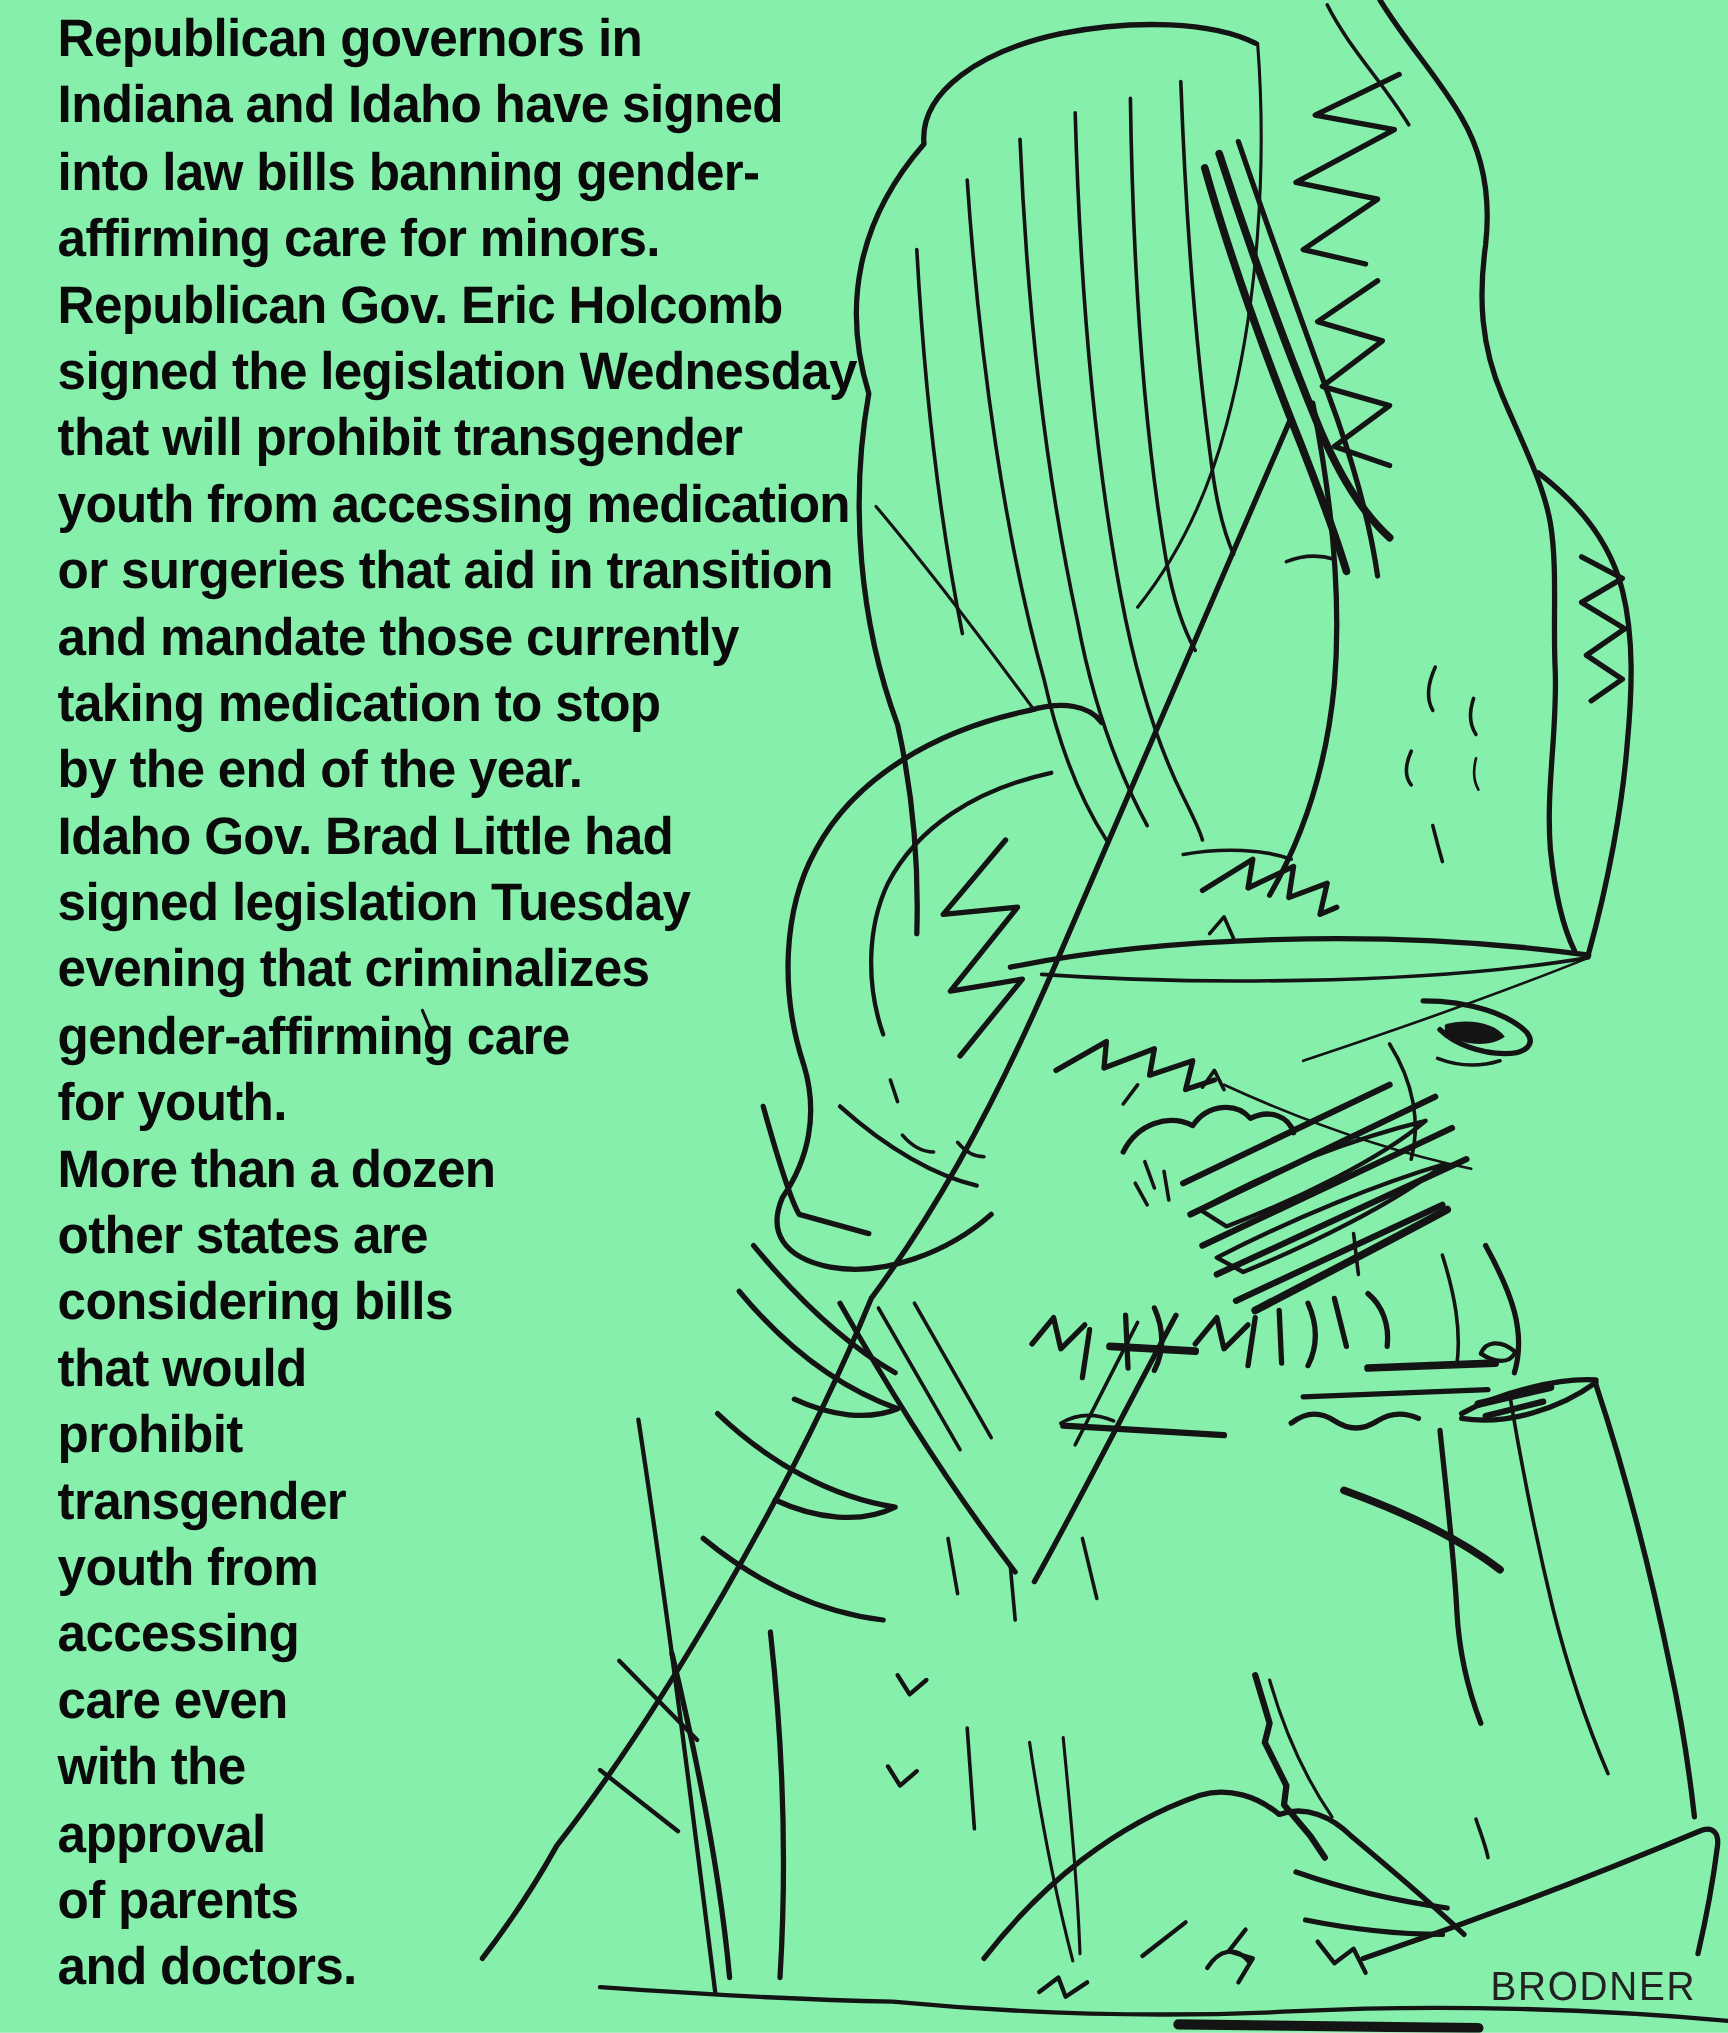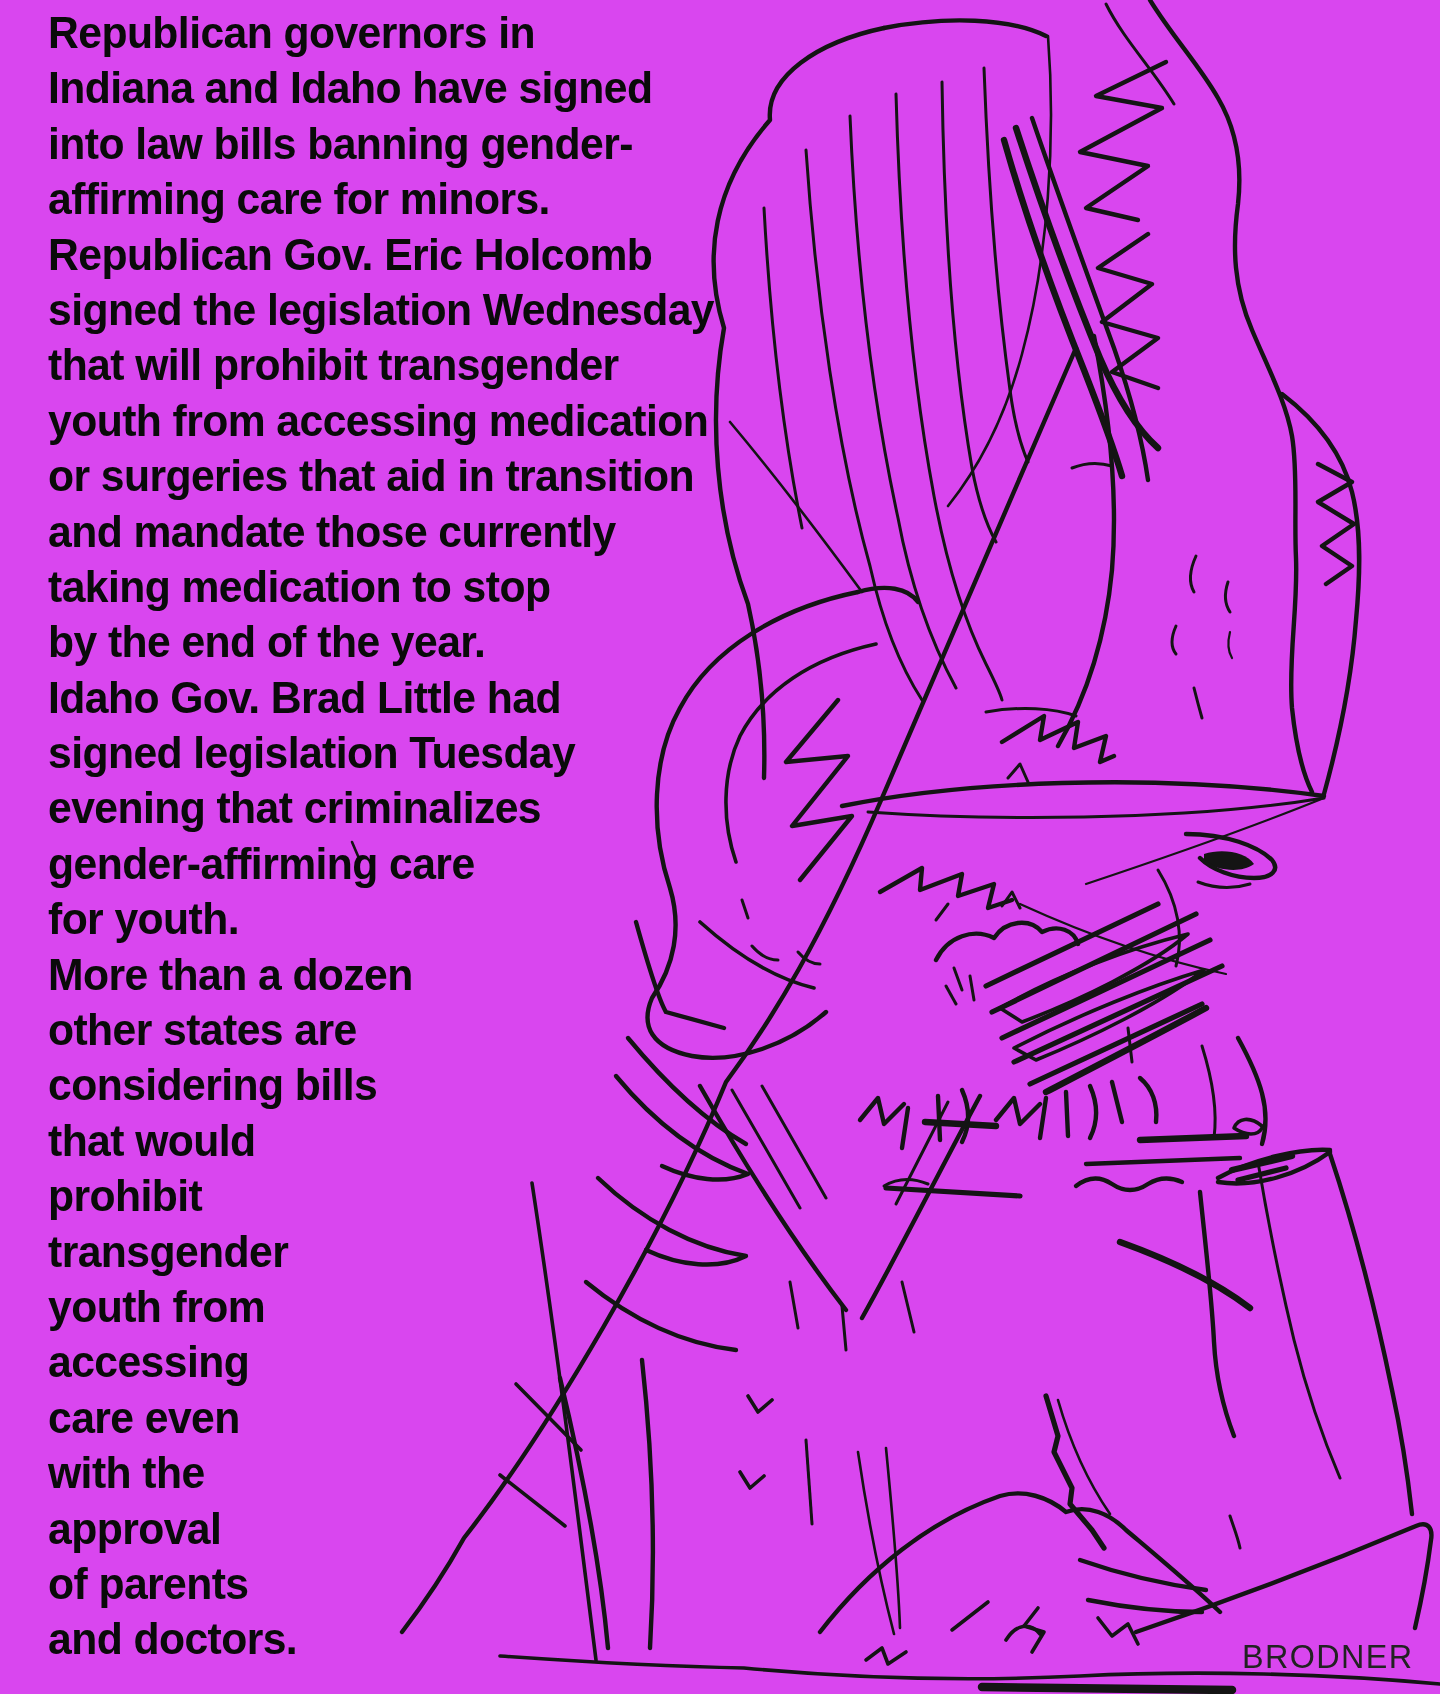--- a/index.html
+++ b/index.html
@@ -23,21 +23,21 @@
   .cap-line { height:55.4px; }
   .sig {
     position:absolute; right:26px; bottom:18px;
     font-size:34px; font-weight:400; letter-spacing:1.5px;
     transform:scaleX(0.95); transform-origin:right bottom;
   }
 </style>
 </head>
 <body>
 
-<div class="canvas" style="background: #d946ef;">
+<div class="canvas" style="background: #86efac;">
 
   <svg id="sketch" class="sketch" viewBox="0 0 1440 1694" aria-hidden="true" style="color: rgb(20, 20, 20);">
     <g>
       <path class="s4" d="M884 28 C818 42 766 76 770 120 C714 184 702 256 724 328 C708 418 716 518 748 604 C760 658 766 712 764 778"></path>
       <path class="s4" d="M884 28 C946 16 1010 18 1046 36"></path>
       <path class="s3" d="M806 150 C816 298 838 452 870 566 C882 620 900 666 922 700"></path>
       <path class="s3" d="M850 116 C856 258 872 398 898 518 C910 582 930 640 956 688"></path>
       <path class="s3" d="M896 94 C900 238 912 378 934 496 C946 560 962 616 986 664 C994 680 1000 692 1002 700"></path>
       <path class="s3" d="M942 82 C944 218 952 352 972 468 C978 500 986 524 996 542"></path>
       <path class="s3" d="M764 208 C770 318 782 428 802 528"></path>

